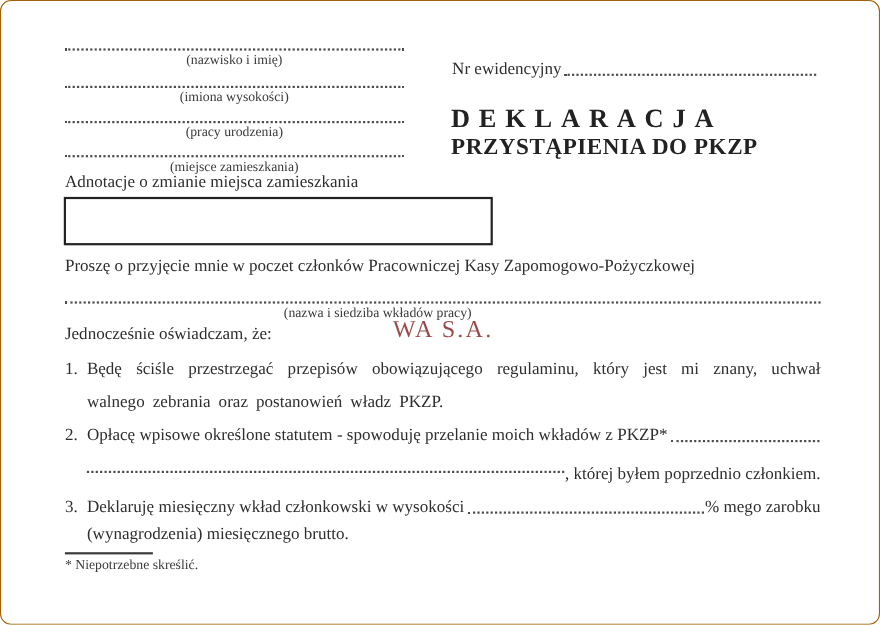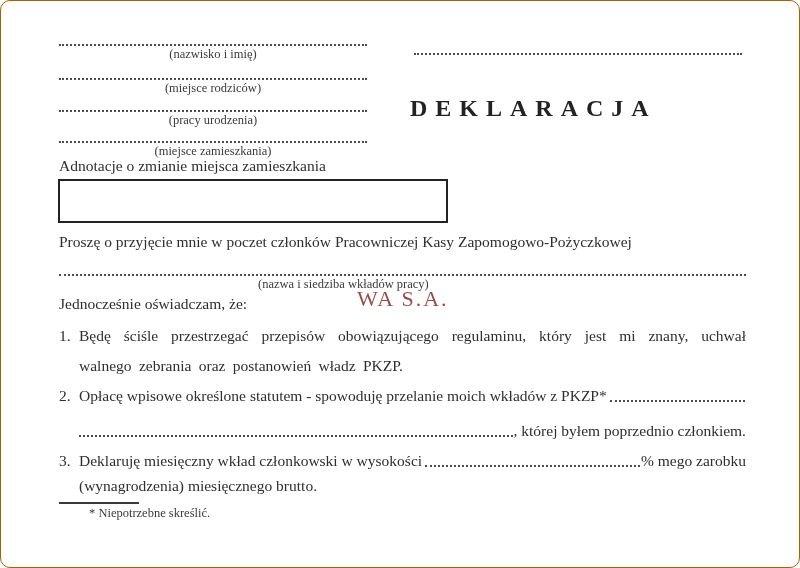--- a/index.html
+++ b/index.html
@@ -38,37 +38,39 @@
 <body>
 
 <div class="page">
 
   <div class="abs pf" style="top:34px">
     <div class="dots"></div>
     <div class="cap">(nazwisko i imię)</div>
   </div>
   <div class="abs pf" style="top:68px">
     <div class="dots"></div>
-    <div class="cap">(miejsce rodziców)</div>
+    <div class="cap">(imiona wysokości)</div>
   </div>
   <div class="abs pf" style="top:100px">
     <div class="dots"></div>
     <div class="cap">(pracy urodzenia)</div>
   </div>
   <div class="abs pf" style="top:131px">
     <div class="dots"></div>
     <div class="cap">(miejsce zamieszkania)</div>
   </div>
 
   <div class="abs body-text leader-row" style="left:410px;top:52px;width:332px;">
+    <span class="nowrap">Nr ewidencyjny</span>
     <span class="leader"></span>
   </div>
 
   <div class="abs" style="left:409px;top:95px;">
     <div class="title-line1">DEKLARACJA</div>
+    <div class="title-line2">PRZYSTĄPIENIA DO PKZP</div>
   </div>
 
   <div class="abs body-text" style="left:58px;top:155px;">Adnotacje o zmianie miejsca zamieszkania</div>
   <div class="abs ann-box" style="left:57px;top:178px;width:386px;height:40px;"></div>
 
   <div class="abs body-text" style="left:58px;top:231px;">Proszę o przyjęcie mnie w poczet członków Pracowniczej Kasy Zapomogowo-Pożyczkowej</div>
 
   <div class="abs z1" style="left:58px;top:264px;width:687px;">
     <div style="height:9px;border-bottom:2px dotted #4c4c4c;"></div>
   </div>
@@ -79,29 +81,29 @@
 
   <div class="abs body-text num" style="top:325px;">1.</div>
   <div class="abs body-text just" style="left:78px;top:325px;width:667px;">Będę ściśle przestrzegać przepisów obowiązującego regulaminu, który jest mi znany, uchwał</div>
   <div class="abs body-text ws" style="left:78px;top:355px;">walnego zebrania oraz postanowień władz PKZP.</div>
 
   <div class="abs body-text num" style="top:385px;">2.</div>
   <div class="abs body-text leader-row" style="left:78px;top:385px;width:667px;">
     <span class="nowrap">Opłacę wpisowe określone statutem - spowoduję przelanie moich wkładów z PKZP*</span>
     <span class="leader"></span>
   </div>
-  <div class="abs body-text leader-row" style="left:78px;top:420px;width:667px;">
+  <div class="abs body-text leader-row" style="left:78px;top:420px;width:667px;align-items:center;">
     <span class="leader" style="margin-left:0;"></span>
     <span class="nowrap">, której byłem poprzednio członkiem.</span>
   </div>
 
   <div class="abs body-text num" style="top:450px;">3.</div>
   <div class="abs body-text leader-row" style="left:78px;top:450px;width:667px;text-align:center;">
     <span class="nowrap">Deklaruję miesięczny wkład członkowski w wysokości</span>
     <span class="leader"></span>
     <span class="nowrap">% mego zarobku</span>
   </div>
   <div class="abs body-text" style="left:78px;top:475px;">(wynagrodzenia) miesięcznego brutto.</div>
 
   <div class="abs divider" style="left:58px;top:501px;"></div>
-  <div class="abs cap" style="left:58px;top:505px;margin-left:30px;">* Niepotrzebne skreślić.</div>
+  <div class="abs cap" style="left:58px;top:505px;">* Niepotrzebne skreślić.</div>
 
 </div>
 
 </body></html>

